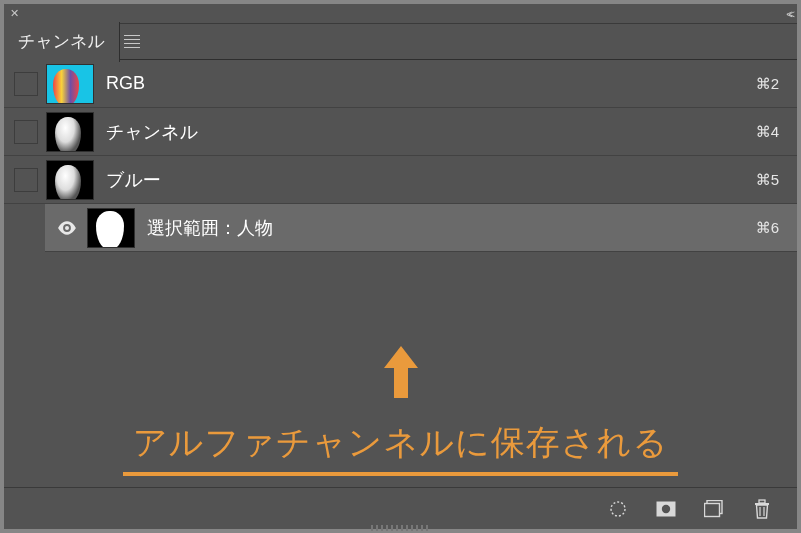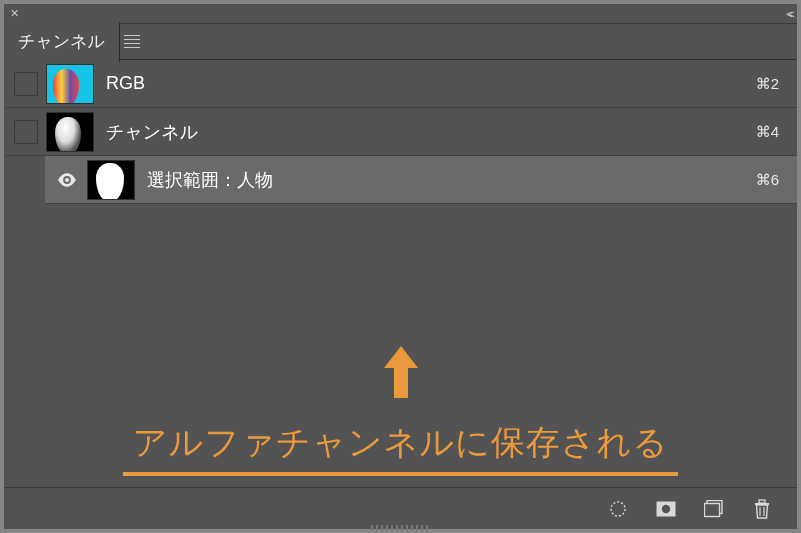--- a/index.html
+++ b/index.html
@@ -157,20 +157,28 @@
 
     <div class="row">
       <div class="vis">
         
       </div>
       <div class="thumb thumb-bw"></div>
       <div class="chname">チャンネル</div>
       <div class="shortcut">⌘4</div>
     </div>
 
+    <div class="row">
+      <div class="vis">
+        
+      </div>
+      <div class="thumb thumb-bw"></div>
+      <div class="chname">ブルー</div>
+      <div class="shortcut">⌘5</div>
+    </div>
 
     <div class="row selected">
       <div class="vis on">
         <svg width="20" height="14" viewBox="0 0 18 12">
             <path fill="#e8e8e8" d="M9 0C4 0 1 6 1 6s3 6 8 6 8-6 8-6-3-6-8-6zm0 9.5A3.5 3.5 0 119 2.5a3.5 3.5 0 010 7z"></path>
             <circle cx="9" cy="6" r="1.8" fill="#e8e8e8"></circle>
           </svg>
       </div>
       <div class="thumb thumb-alpha"></div>
       <div class="chname">選択範囲：人物</div>

